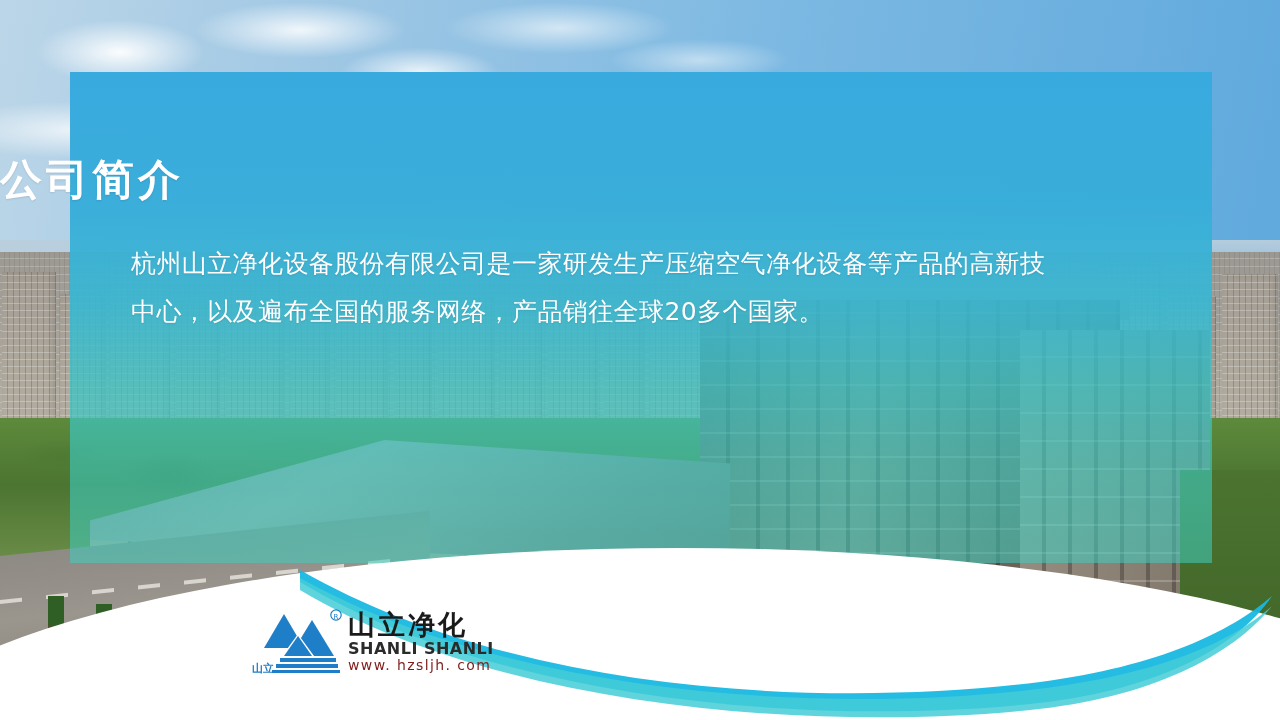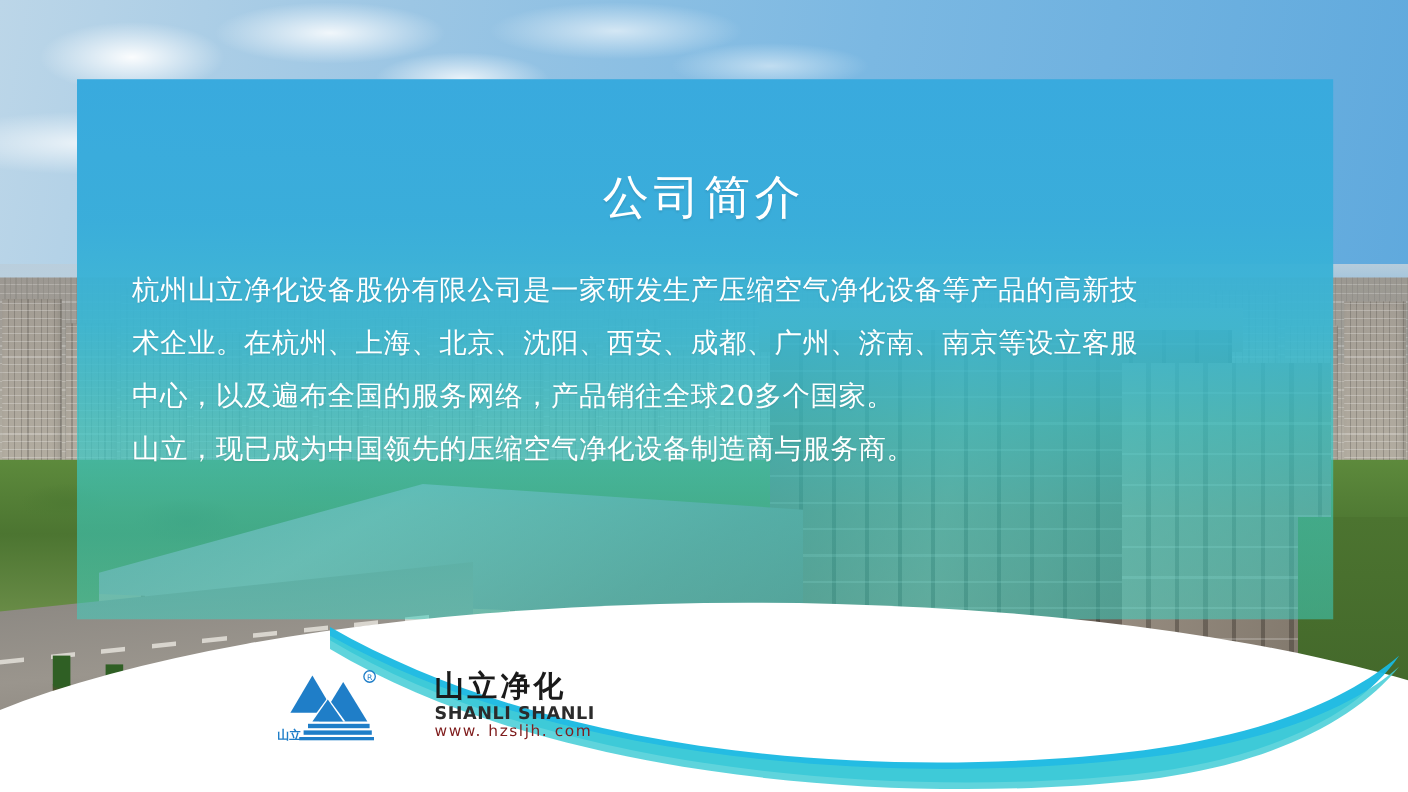--- a/index.html
+++ b/index.html
@@ -138,42 +138,42 @@
        rgba(57,173,218,0.99) 26%,
        rgba(58,183,210,0.93) 46%,
        rgba(59,196,197,0.76) 64%,
        rgba(60,203,192,0.62) 80%,
        rgba(62,206,190,0.55) 100%);
   }
 
   
   .title {
     position:absolute; left:0; right:0; top:152px;
-    text-align:center; color:#ffffff; font-size:42px; font-weight:normal;
+    text-align:left; color:#ffffff; font-size:42px; font-weight:bold;
     letter-spacing:4px; text-shadow:0 1px 2px rgba(0,0,0,.10);
   }
   .body {
-    position:absolute; left:120px; top:240px; width:980px;
+    position:absolute; left:131px; top:240px; width:980px;
     color:#ffffff; font-size:25px; line-height:48px; letter-spacing:.4px;
     text-shadow:0 1px 2px rgba(0,0,0,.10);
   }
   .body p { white-space:nowrap; }
   .body p.u { text-decoration:none; }
 
   
   .footer-curve {
     position:absolute; left:-140px; top:548px; width:1640px; height:480px;
     background:#ffffff; border-radius:50% 50% 0 0 / 46% 46% 0 0;
   }
   .swoosh { position:absolute; left:0; top:500px; width:1280px; height:220px; }
 
   
   .logo { position:absolute; left:252px; top:608px; width:210px; height:70px; }
   .logo-mark { position:absolute; left:0; top:0; width:92px; height:66px; }
-  .logo-text { position:absolute; left:96px; top:2px; width:150px;margin-left:47px; }
+  .logo-text { position:absolute; left:96px; top:2px; width:150px; }
   .logo-cn {
     color:#1a1a1a; font-size:27px; font-weight:bold; letter-spacing:3px;
     line-height:30px; white-space:nowrap;
   }
   .logo-en {
     color:#2b2b2b; font-size:16px; font-weight:bold; letter-spacing:.5px;
     line-height:17px; white-space:nowrap;
   }
   .logo-url {
     color:#7f1d1d; font-size:14px; letter-spacing:1.4px; line-height:17px;
@@ -234,23 +234,21 @@
     <div class="tree" style="left:148px; top:612px;"></div>
     <div class="tree" style="left:200px; top:620px;"></div>
   </div>
 
   <div class="overlay"></div>
 
   <div class="title">公司简介</div>
 
   <div class="body">
     <p>杭州山立净化设备股份有限公司是一家研发生产压缩空气净化设备等产品的高新技</p>
-    <p>术企业。在杭州、上海、北京、沈阳、西安、成都、广州、济南、南京等设立客服</p>
     <p class="u">中心，以及遍布全国的服务网络，产品销往全球20多个国家。</p>
-    <p>山立，现已成为中国领先的压缩空气净化设备制造商与服务商。</p>
   </div>
 
   <div class="footer-curve"></div>
 
   <svg class="swoosh" viewBox="0 0 1280 220" preserveAspectRatio="none">
     <path d="M300,70 C520,196 830,208 1040,182 C1160,166 1230,132 1272,96
              C1236,150 1150,192 1030,204 C812,226 500,202 300,82 Z" fill="#18b8e2" opacity="0.95"></path>
     <path d="M300,78 C520,200 838,214 1046,188 C1166,172 1234,140 1272,106
              C1232,156 1150,198 1030,210 C812,232 498,208 300,90 Z" fill="#43cdd6" opacity="0.85"></path>
   </svg>

